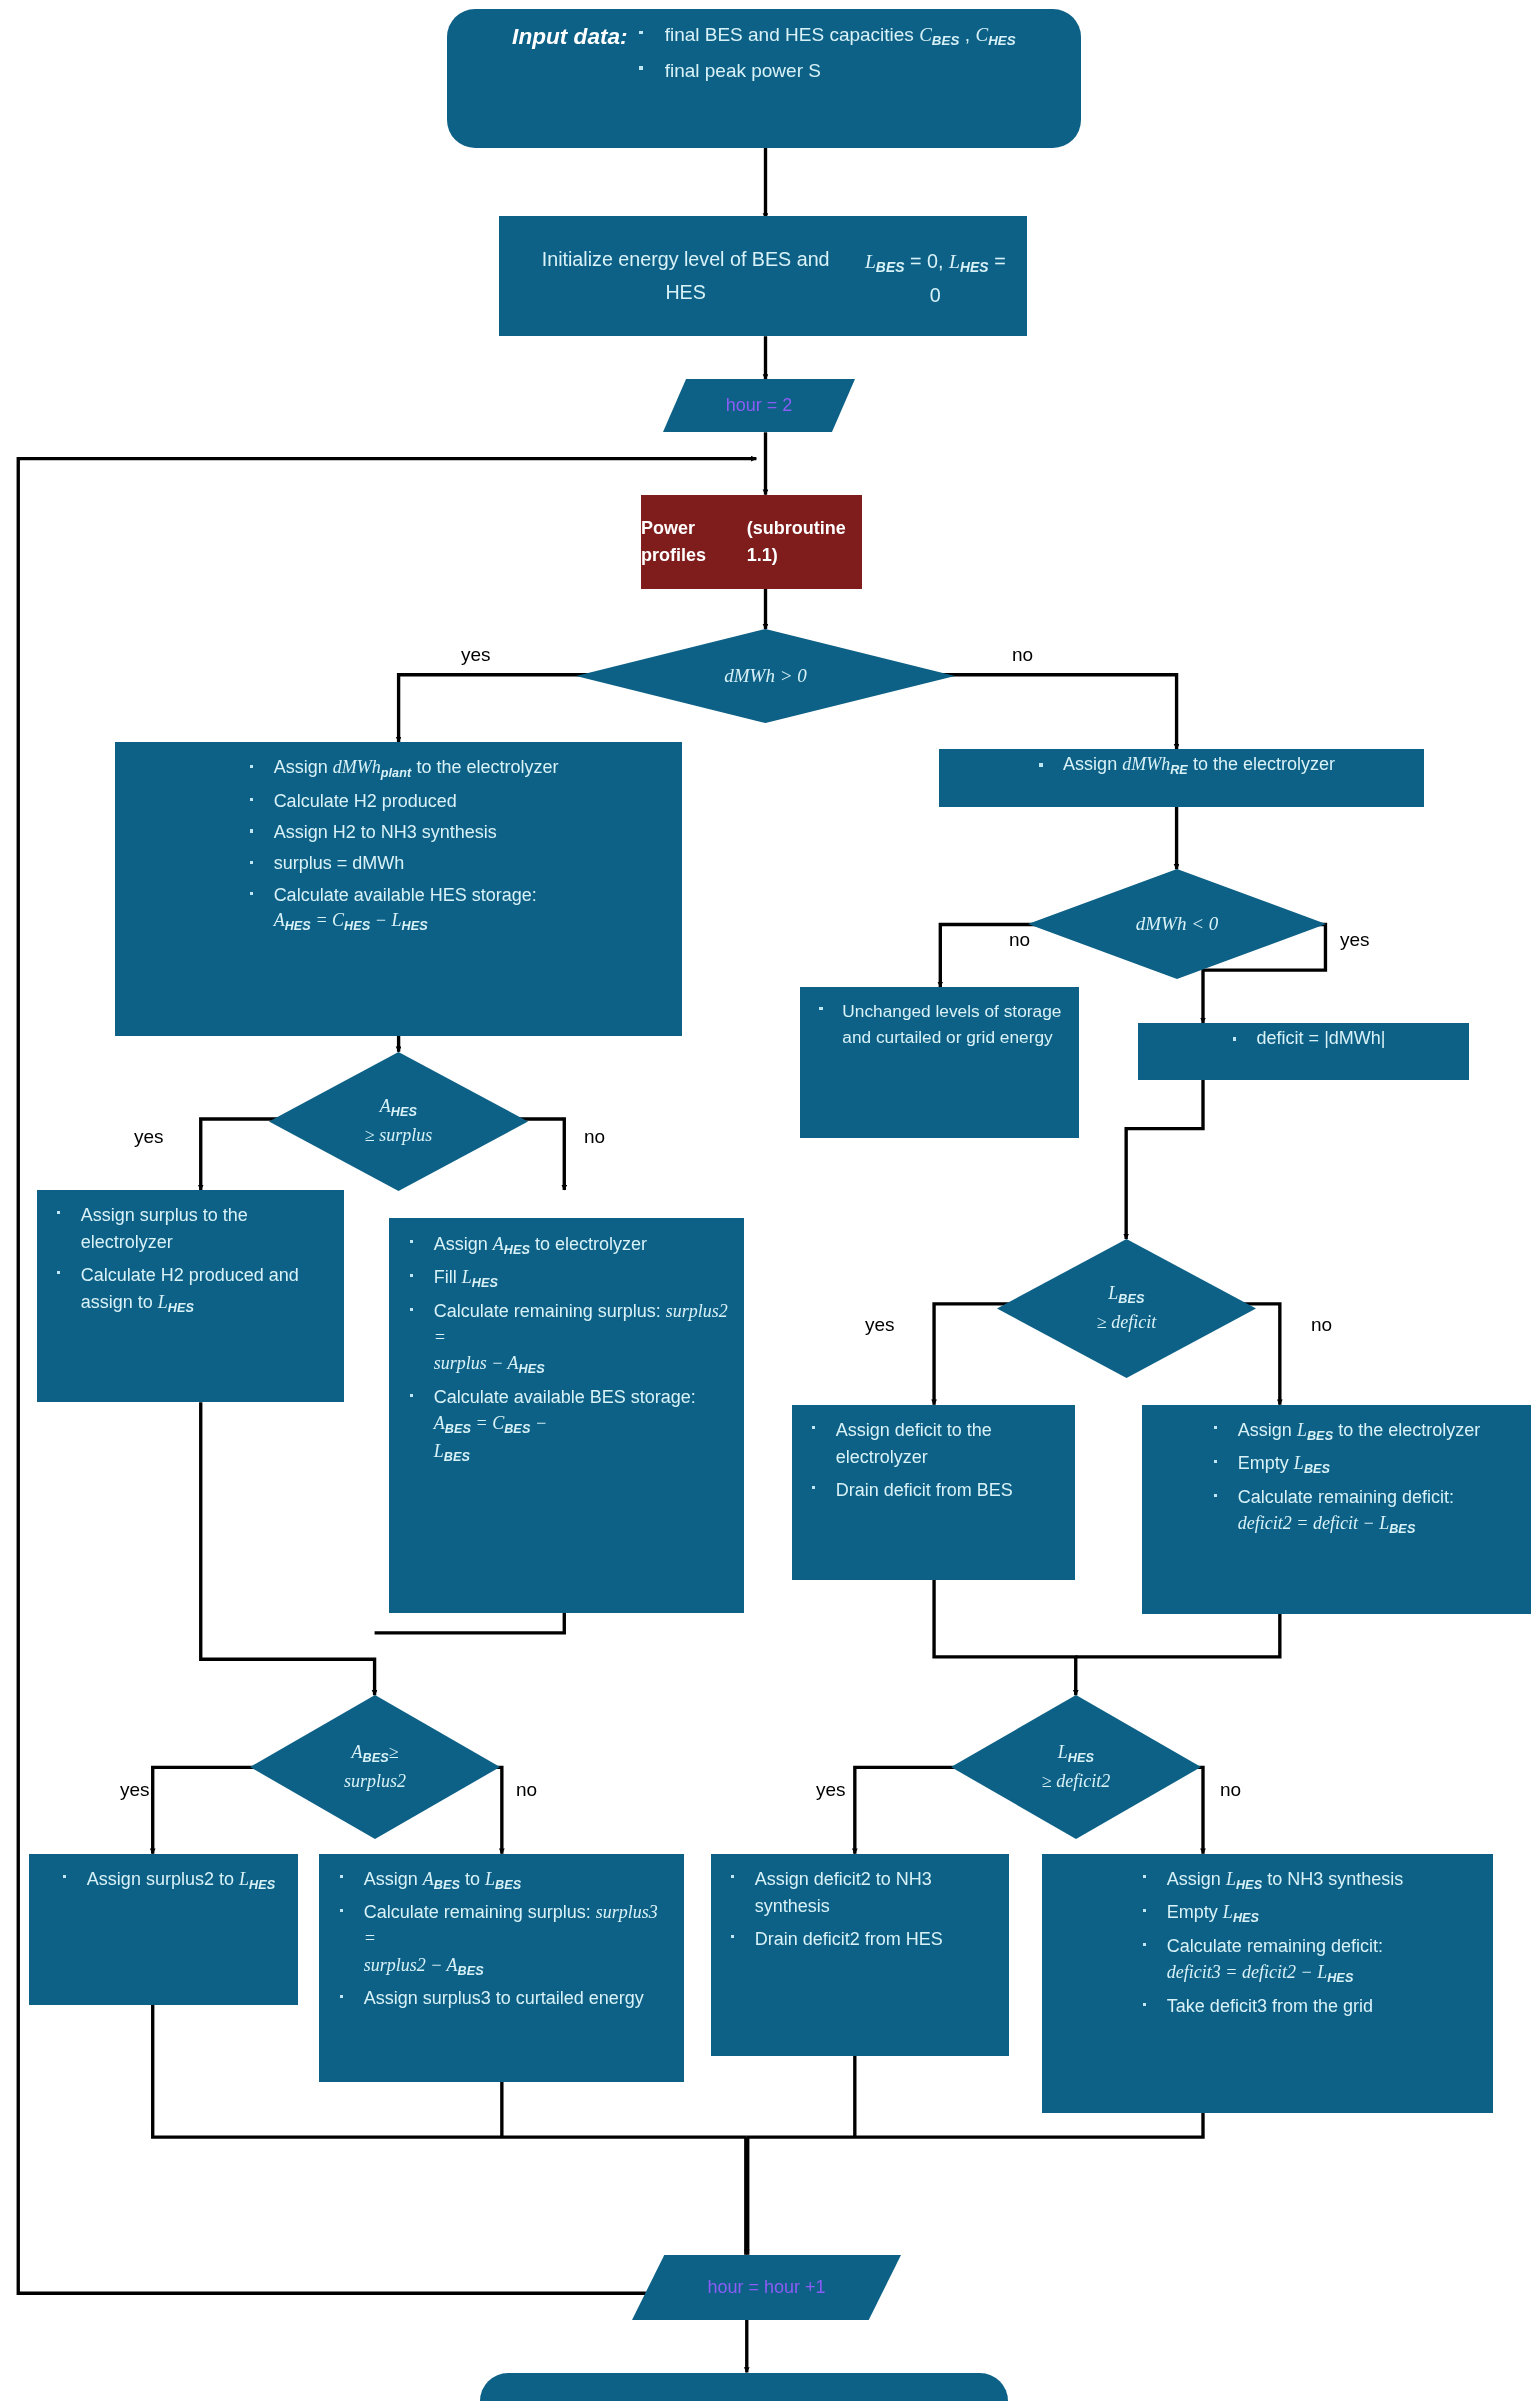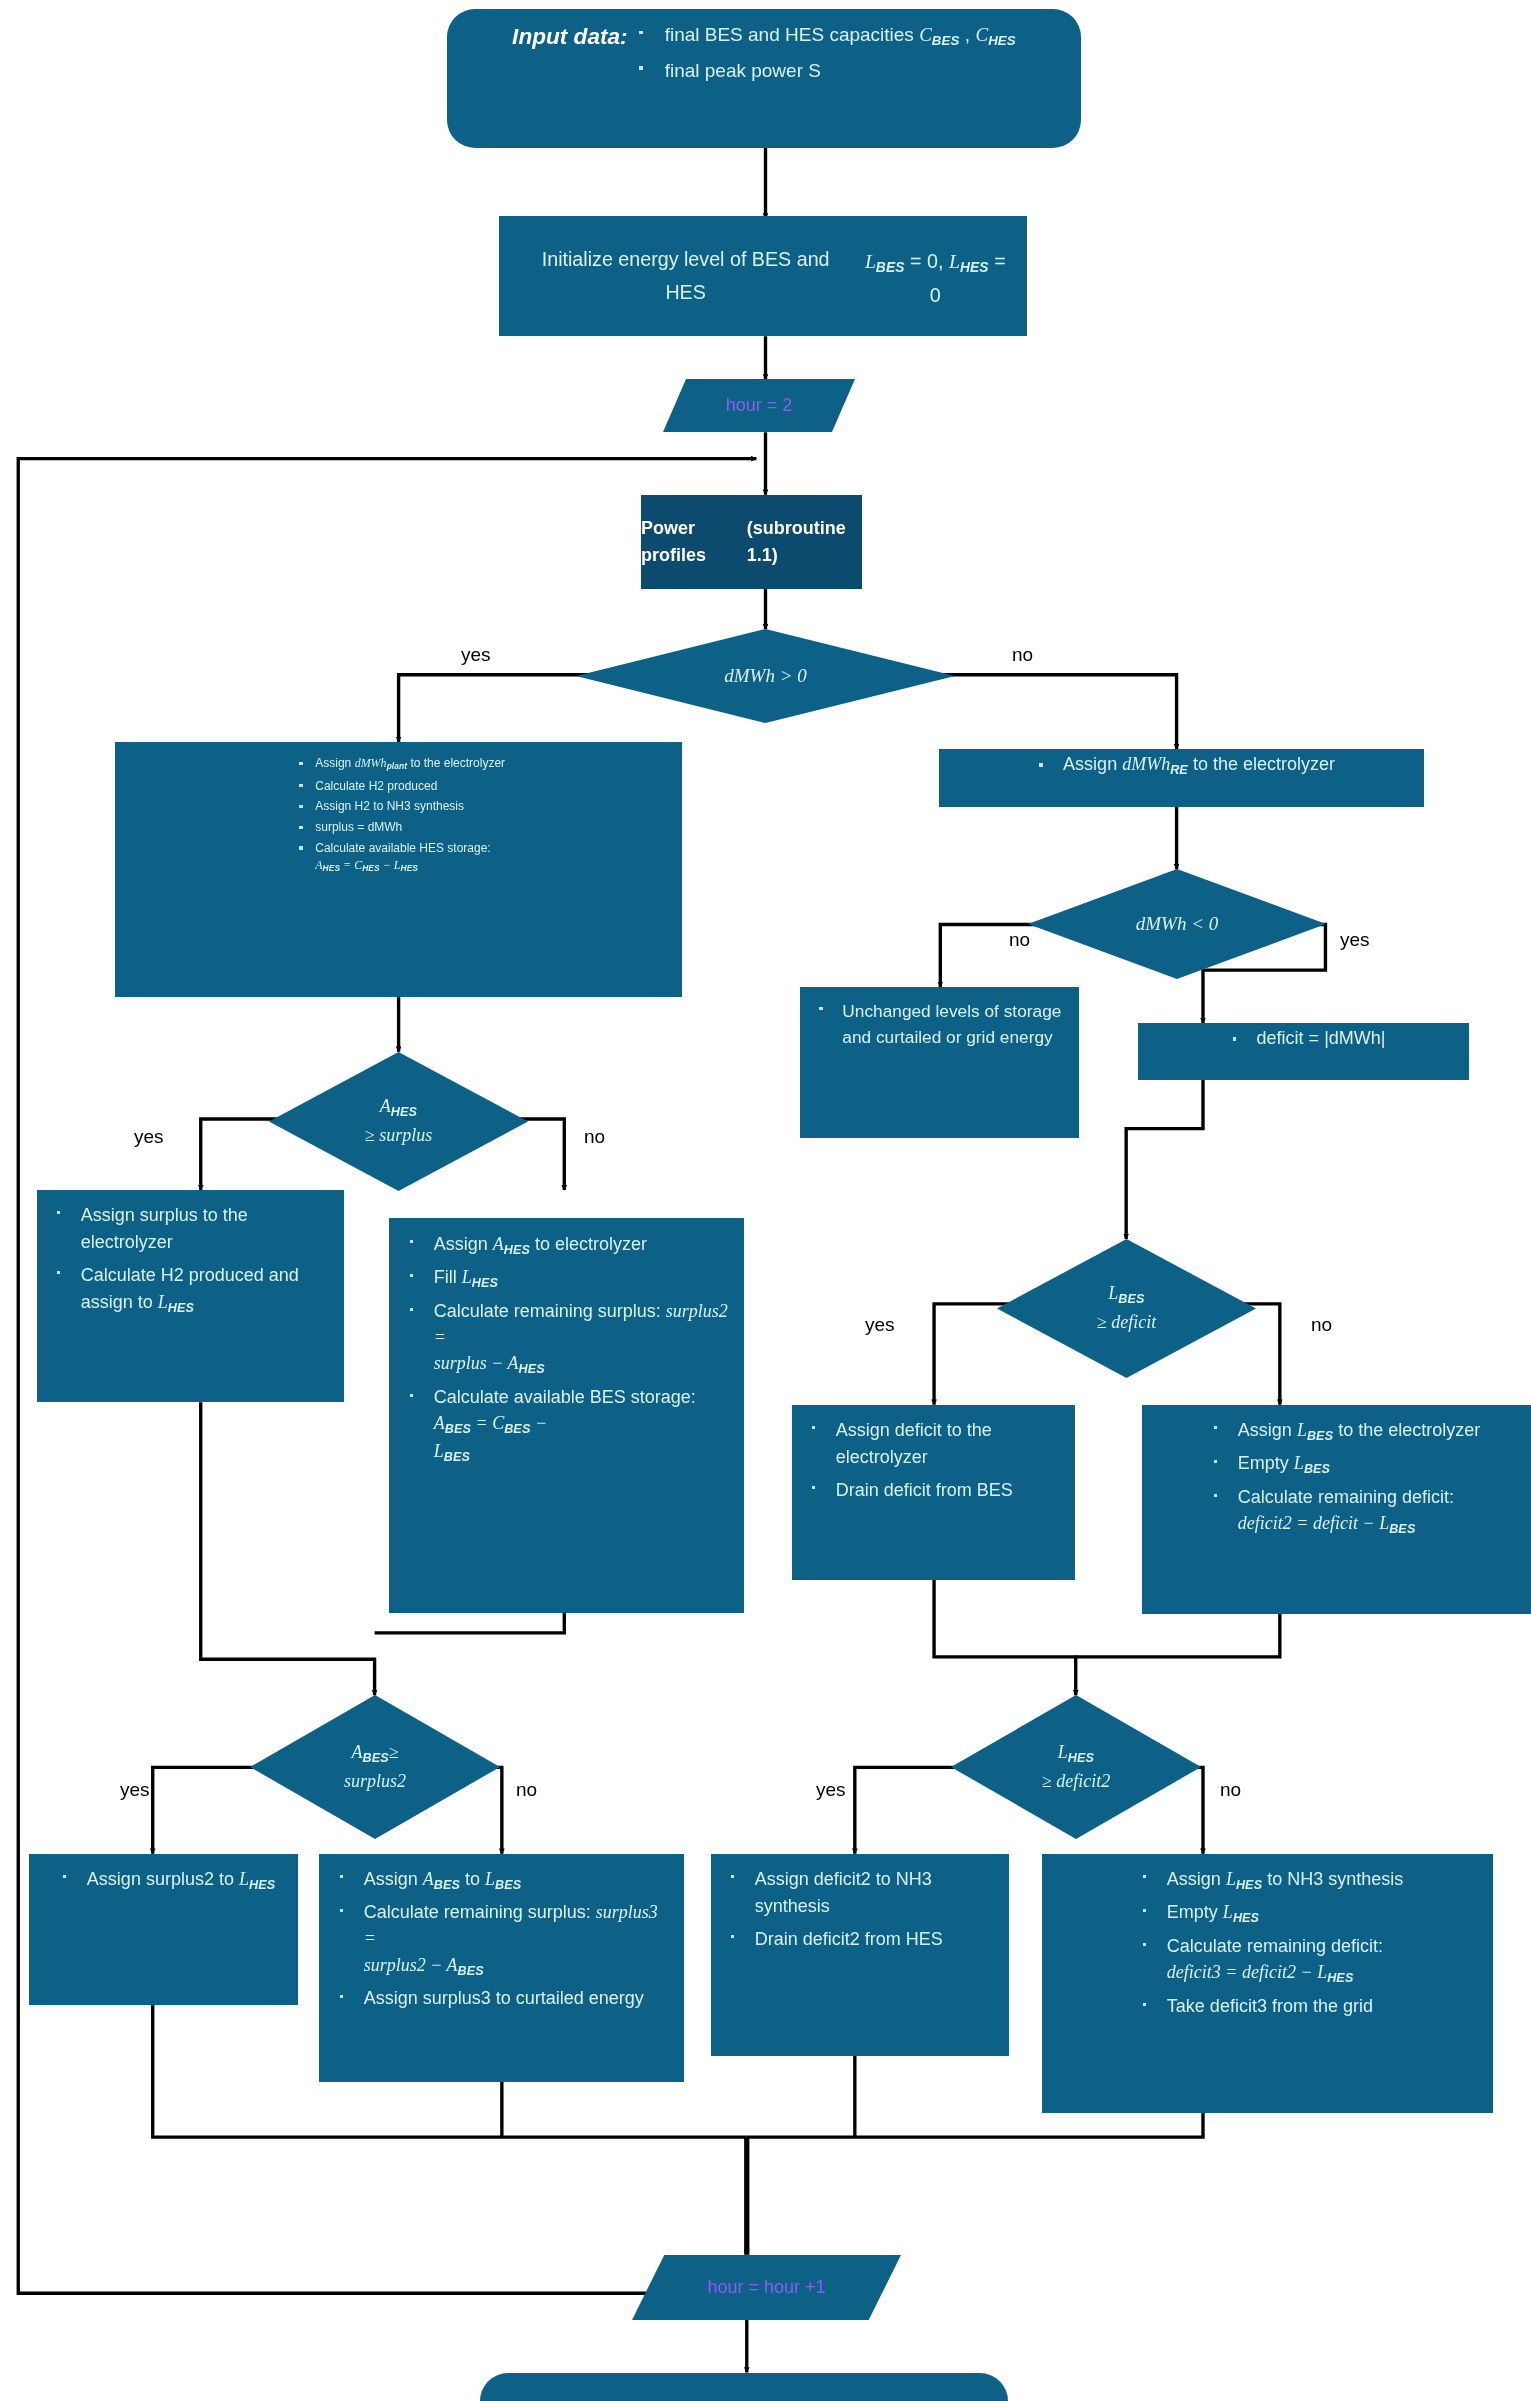--- a/index.html
+++ b/index.html
@@ -1,21 +1,21 @@
 <!DOCTYPE html>
 <html style="font-size:7.7px"><head>
 <meta charset="utf-8">
 <style>
   html,body{margin:0;padding:0;background:#ffffff;}
   body{font-family:"Liberation Sans",sans-serif;}
   #canvas{position:relative;width:1531px;height:2676px;background:#fff;overflow:hidden;}
   #wires{position:absolute;left:0;top:0;width:1531px;height:2676px;}
   .node{position:absolute;box-sizing:border-box;color:#d8f2f8;display:flex;flex-direction:row;justify-content:center;}
   .teal{background:#0d6186;}
-  .gray{background:#0c4a6e;color:#ffffff;}
+  .gray{background:#7f1d1d;color:#ffffff;}
   .rounded{border-radius:28px;}
   .title{font-weight:bold;font-style:italic;text-align:center;color:#ffffff;}
   ul.b{list-style:none;margin:0;padding:0;}
   ul.b li{position:relative;padding-left:1.95em;margin:0 0 .34em 0;}
   ul.b li:last-child{margin-bottom:0;}
   ul.b li:before{content:"";position:absolute;left:.62em;top:.52em;width:3.4px;height:3.4px;background:#bfe6f2;}
   .ctr{text-align:center;margin-left:8px;}
   .sub{font-size:.70em;font-style:italic;font-weight:bold;vertical-align:-0.28em;letter-spacing:.01em;}
   .mathv{font-style:italic;font-family:"Liberation Serif",serif;}
   .lbl{position:absolute;color:#000;font-size:19px;font-family:"Liberation Sans",sans-serif;}
@@ -124,21 +124,21 @@
     <div>(subroutine 1.1)</div>
   </div>
 
   <div class="diamond" style="left:576px;top:629px;width:379px;height:94px;">
     <div class="dshape"></div>
     <div class="dtext mathv" style="font-size:19px;">dMWh &gt; 0</div>
   </div>
   <div class="lbl" style="left:461px;top:644px;">yes</div>
   <div class="lbl" style="left:1012px;top:644px;">no</div>
 
-  <div class="node teal" style="left:115px;top:742px;width:567px;height:255px;padding:13.4px 12.5px;font-size:12px;line-height:1.4;justify-content:center;">
+  <div class="node teal" style="left:115px;top:742px;width:567px;height:294px;padding:13.4px 12.5px;font-size:18px;line-height:1.4;justify-content:center;">
     <ul class="b">
       <li><span>Assign </span><span class="mathv">dMWh</span><span class="sub">plant</span><span> to the electrolyzer</span></li>
       <li><span>Calculate H2 produced</span></li>
       <li><span>Assign H2 to NH3 synthesis</span></li>
       <li><span>surplus = dMWh</span></li>
       <li><span>Calculate available HES storage:</span><br>
         <span class="mathv">A</span><span class="sub">HES</span><span class="mathv"> = </span><span class="mathv">C</span><span class="sub">HES</span><span class="mathv"> − </span><span class="mathv">L</span><span class="sub">HES</span>
       </li>
     </ul>
   </div>

